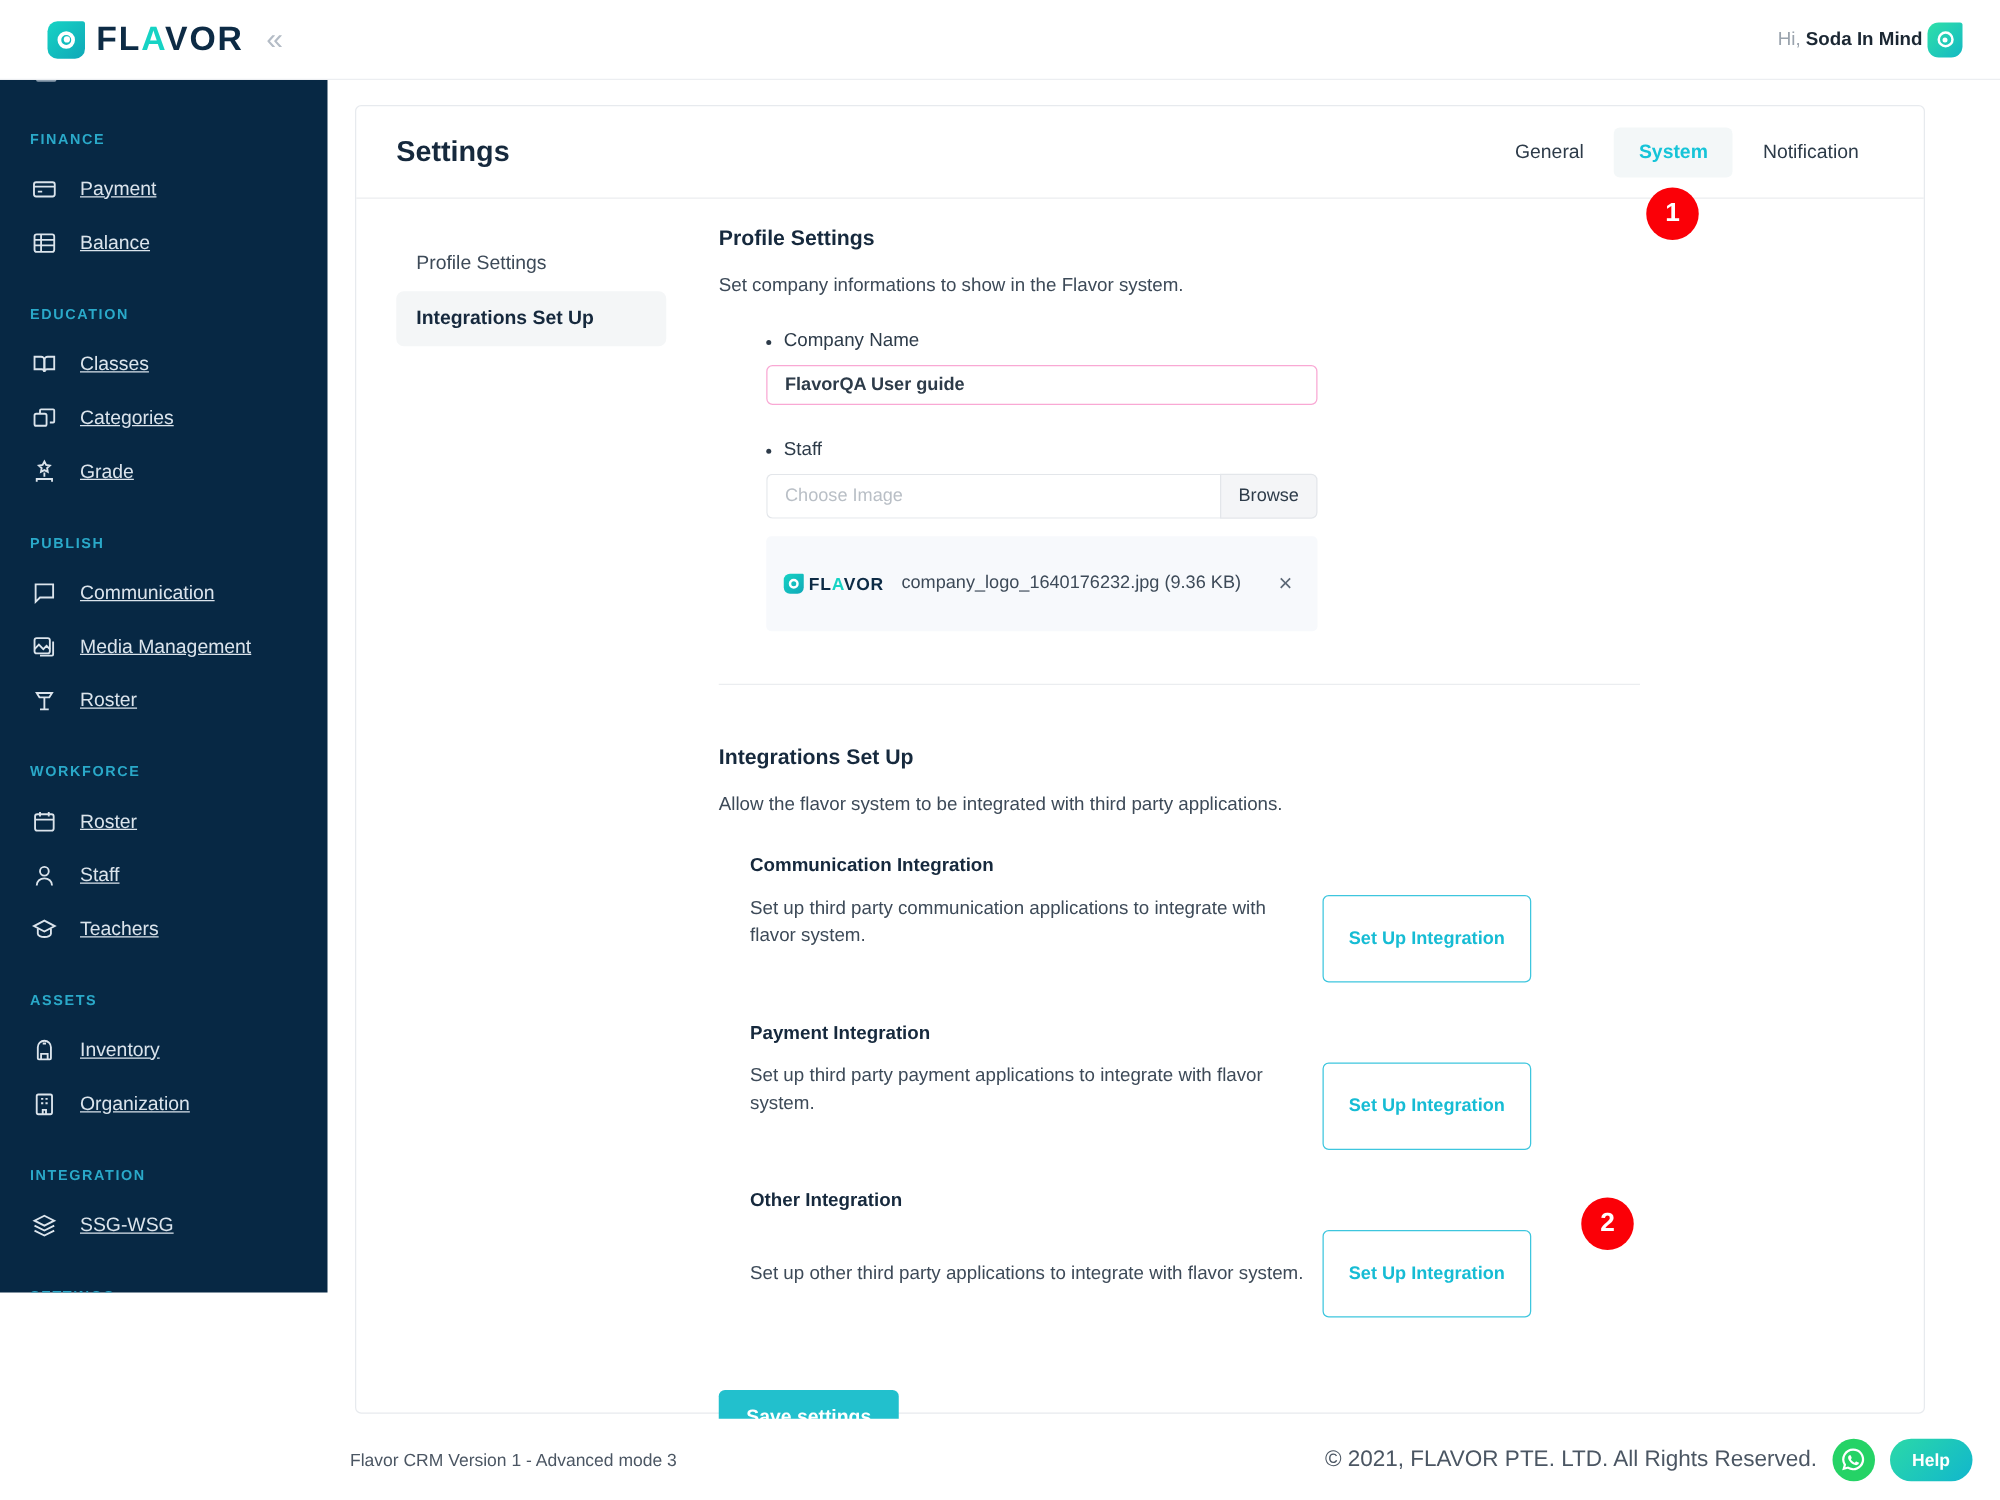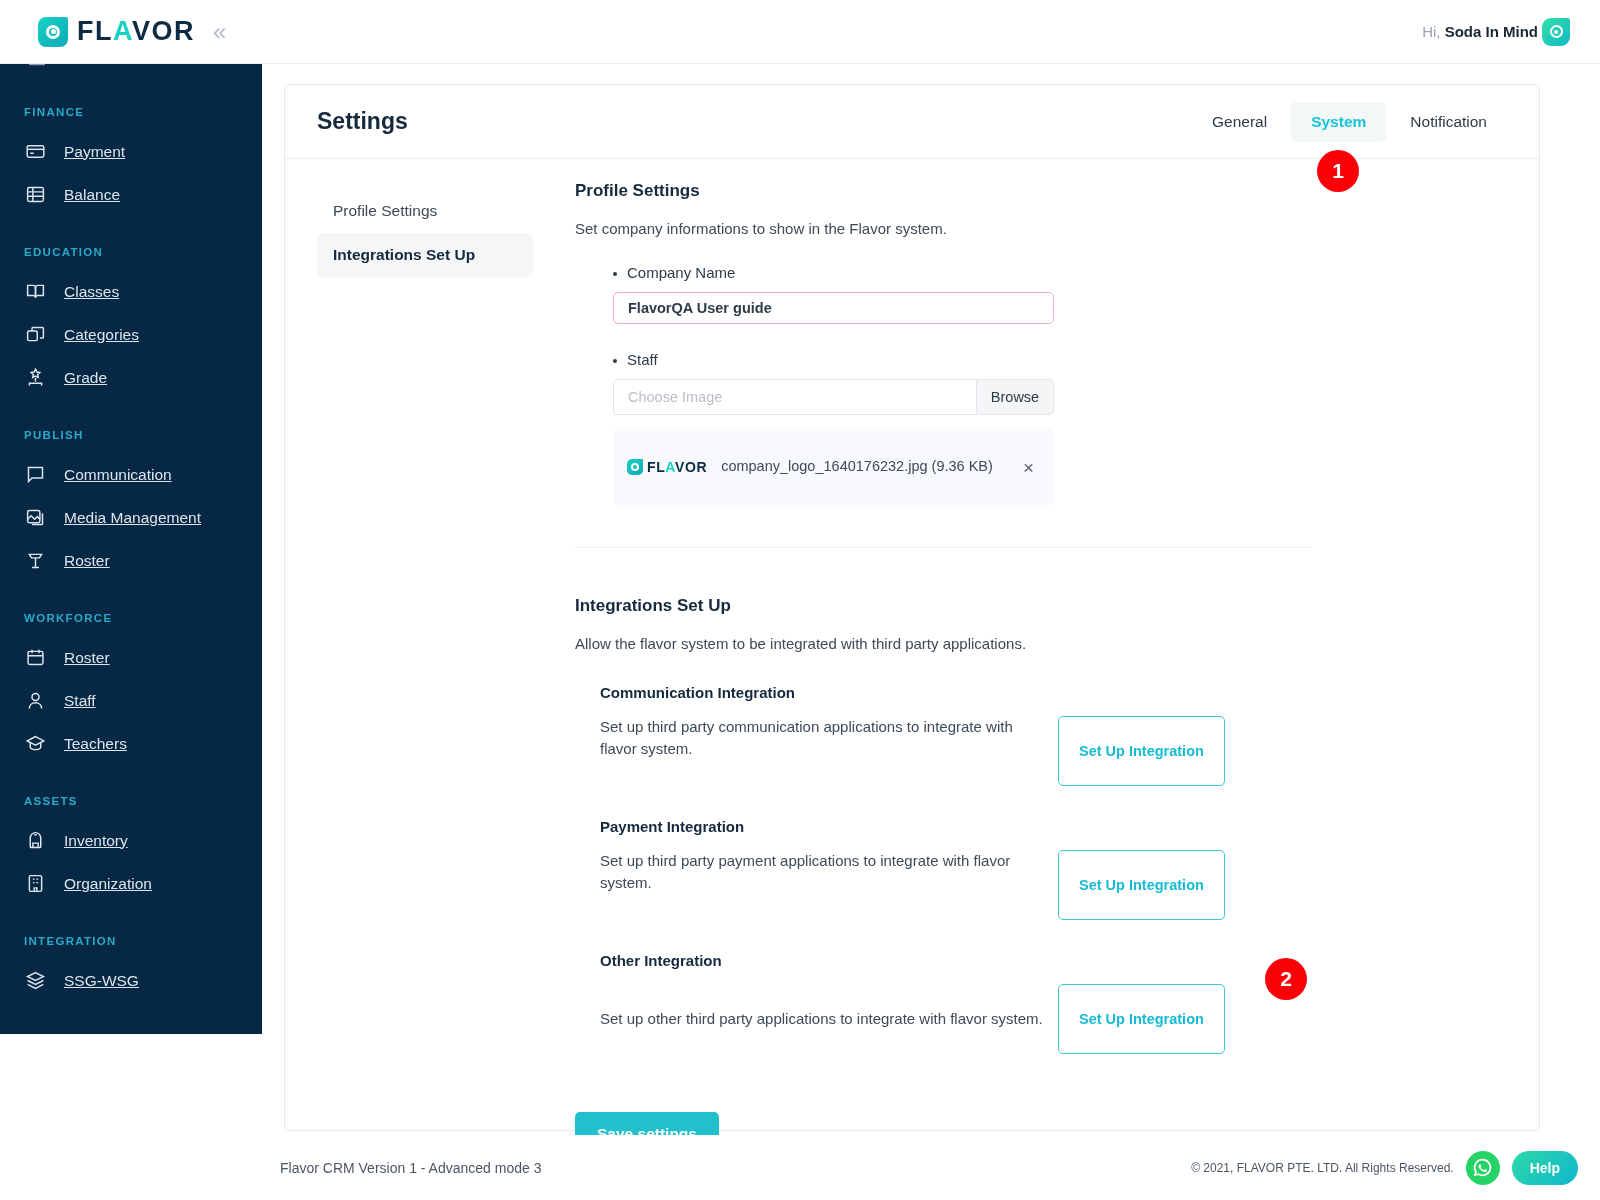--- a/index.html
+++ b/index.html
@@ -308,21 +308,21 @@
     width: 1338px; height: 65px;
     background: #ffffff;
     display: flex; align-items: center;
     padding: 0 22px 0 18px;
     z-index: 20;
   }
   .footer-left { font-size: 14px; color: #4b5663; }
   .footer-right {
     margin-left: auto; display: flex; align-items: center; gap: 12px;
   }
-  .copyright { font-size: 12px; color: #4b5663; }
+  .copyright { font-size: 18px; color: #4b5663; }
   .wa-btn {
     width: 34px; height: 34px; border-radius: 50%;
     background: #25d366;
     display: flex; align-items: center; justify-content: center;
     cursor: pointer;
   }
   .help-btn {
     background: linear-gradient(135deg, #2bd9a8 0%, #11b6cd 100%);
     color: #fff; font-size: 14px; font-weight: 700;
     padding: 9px 18px; border-radius: 18px; cursor: pointer;

